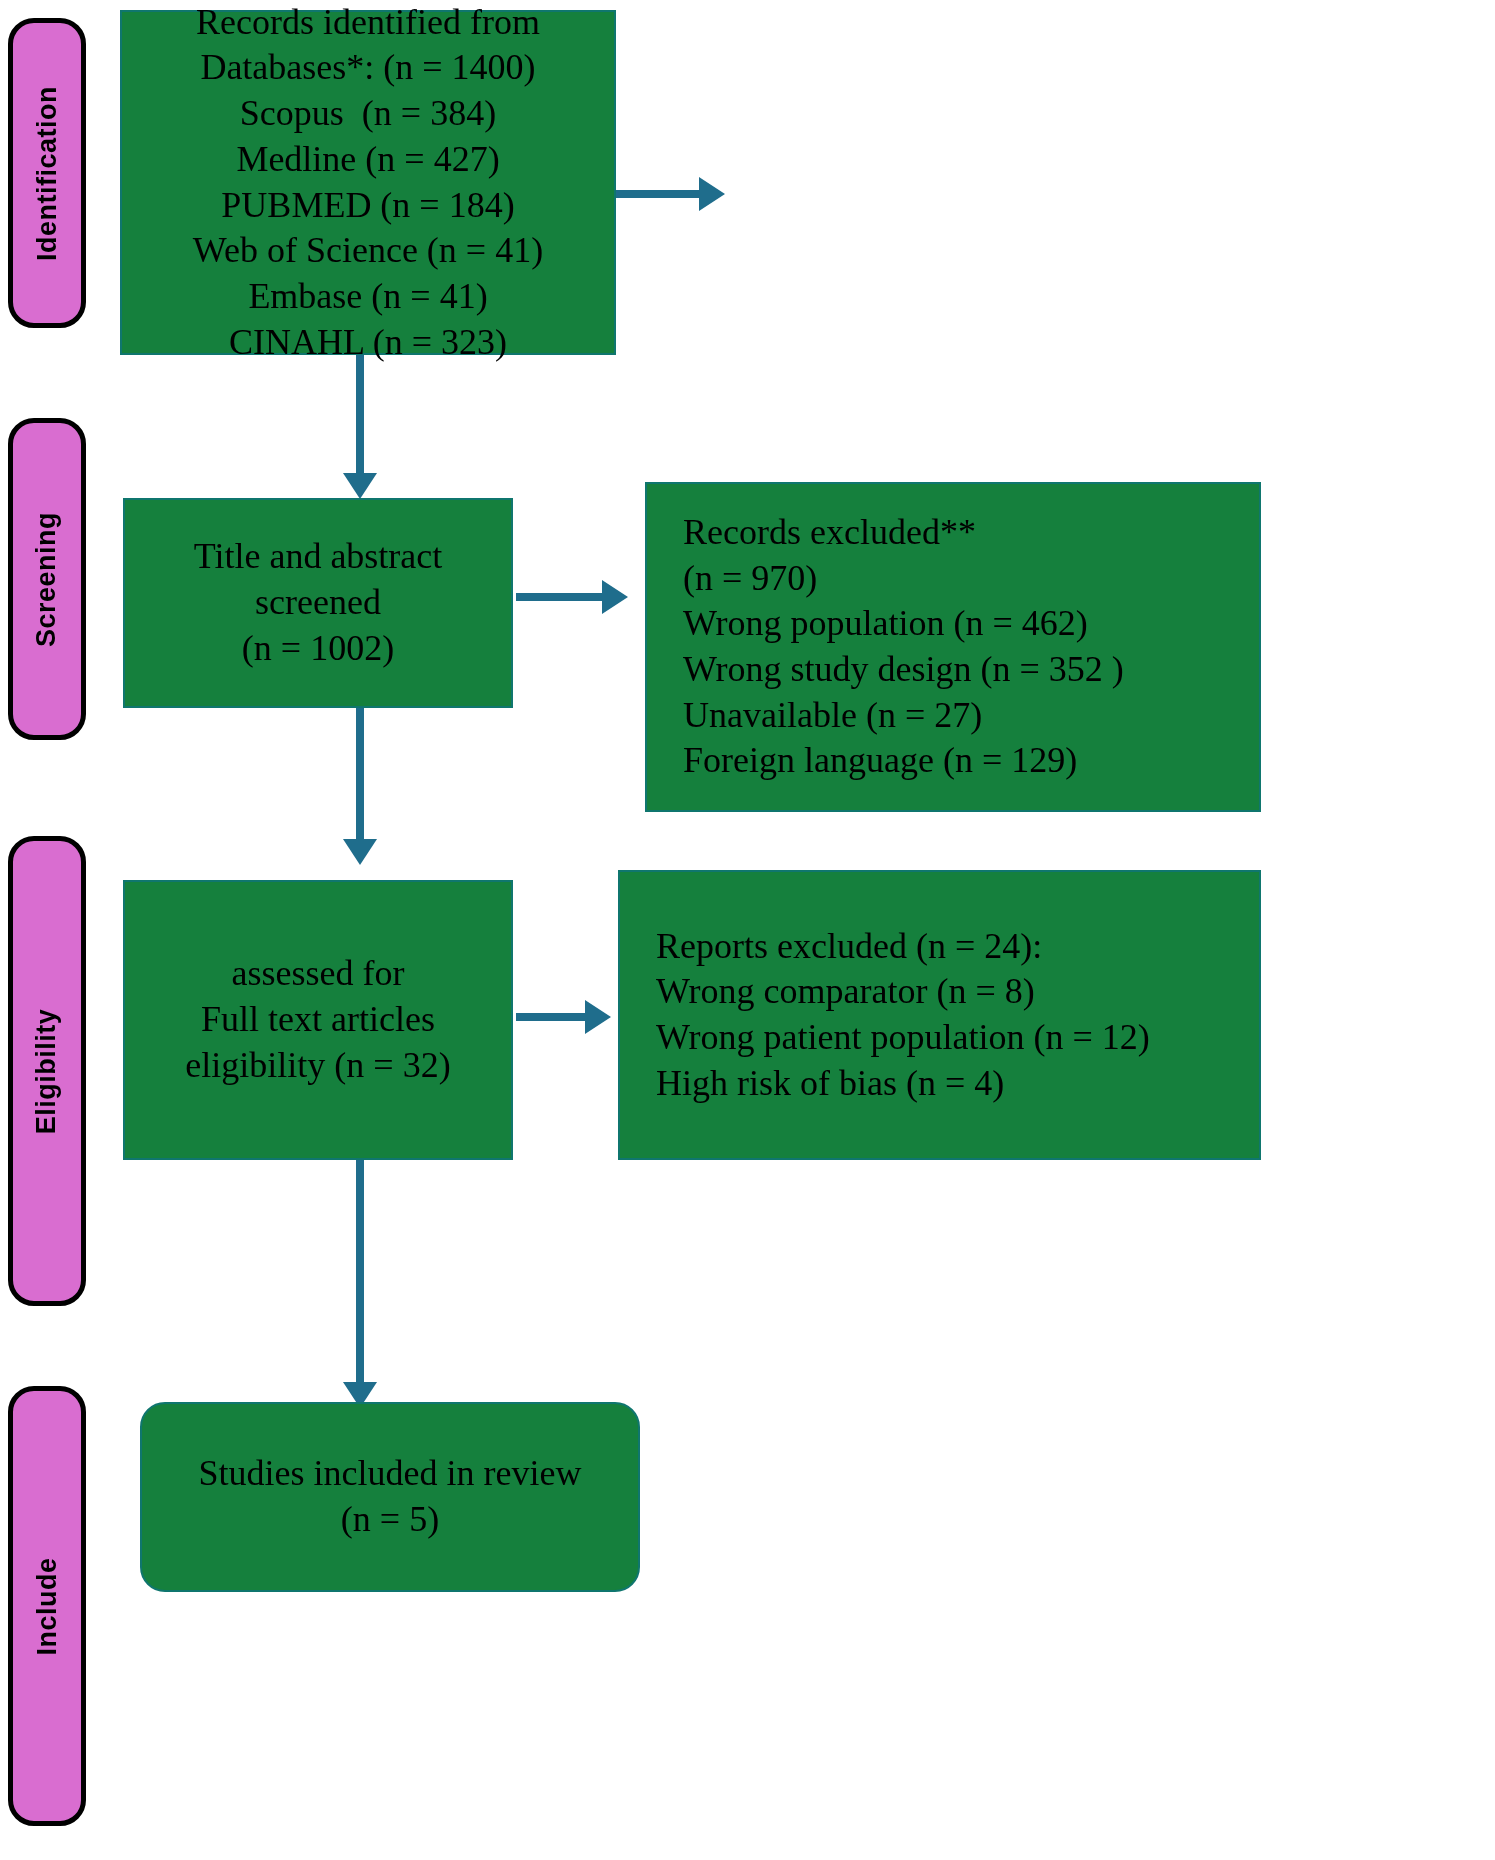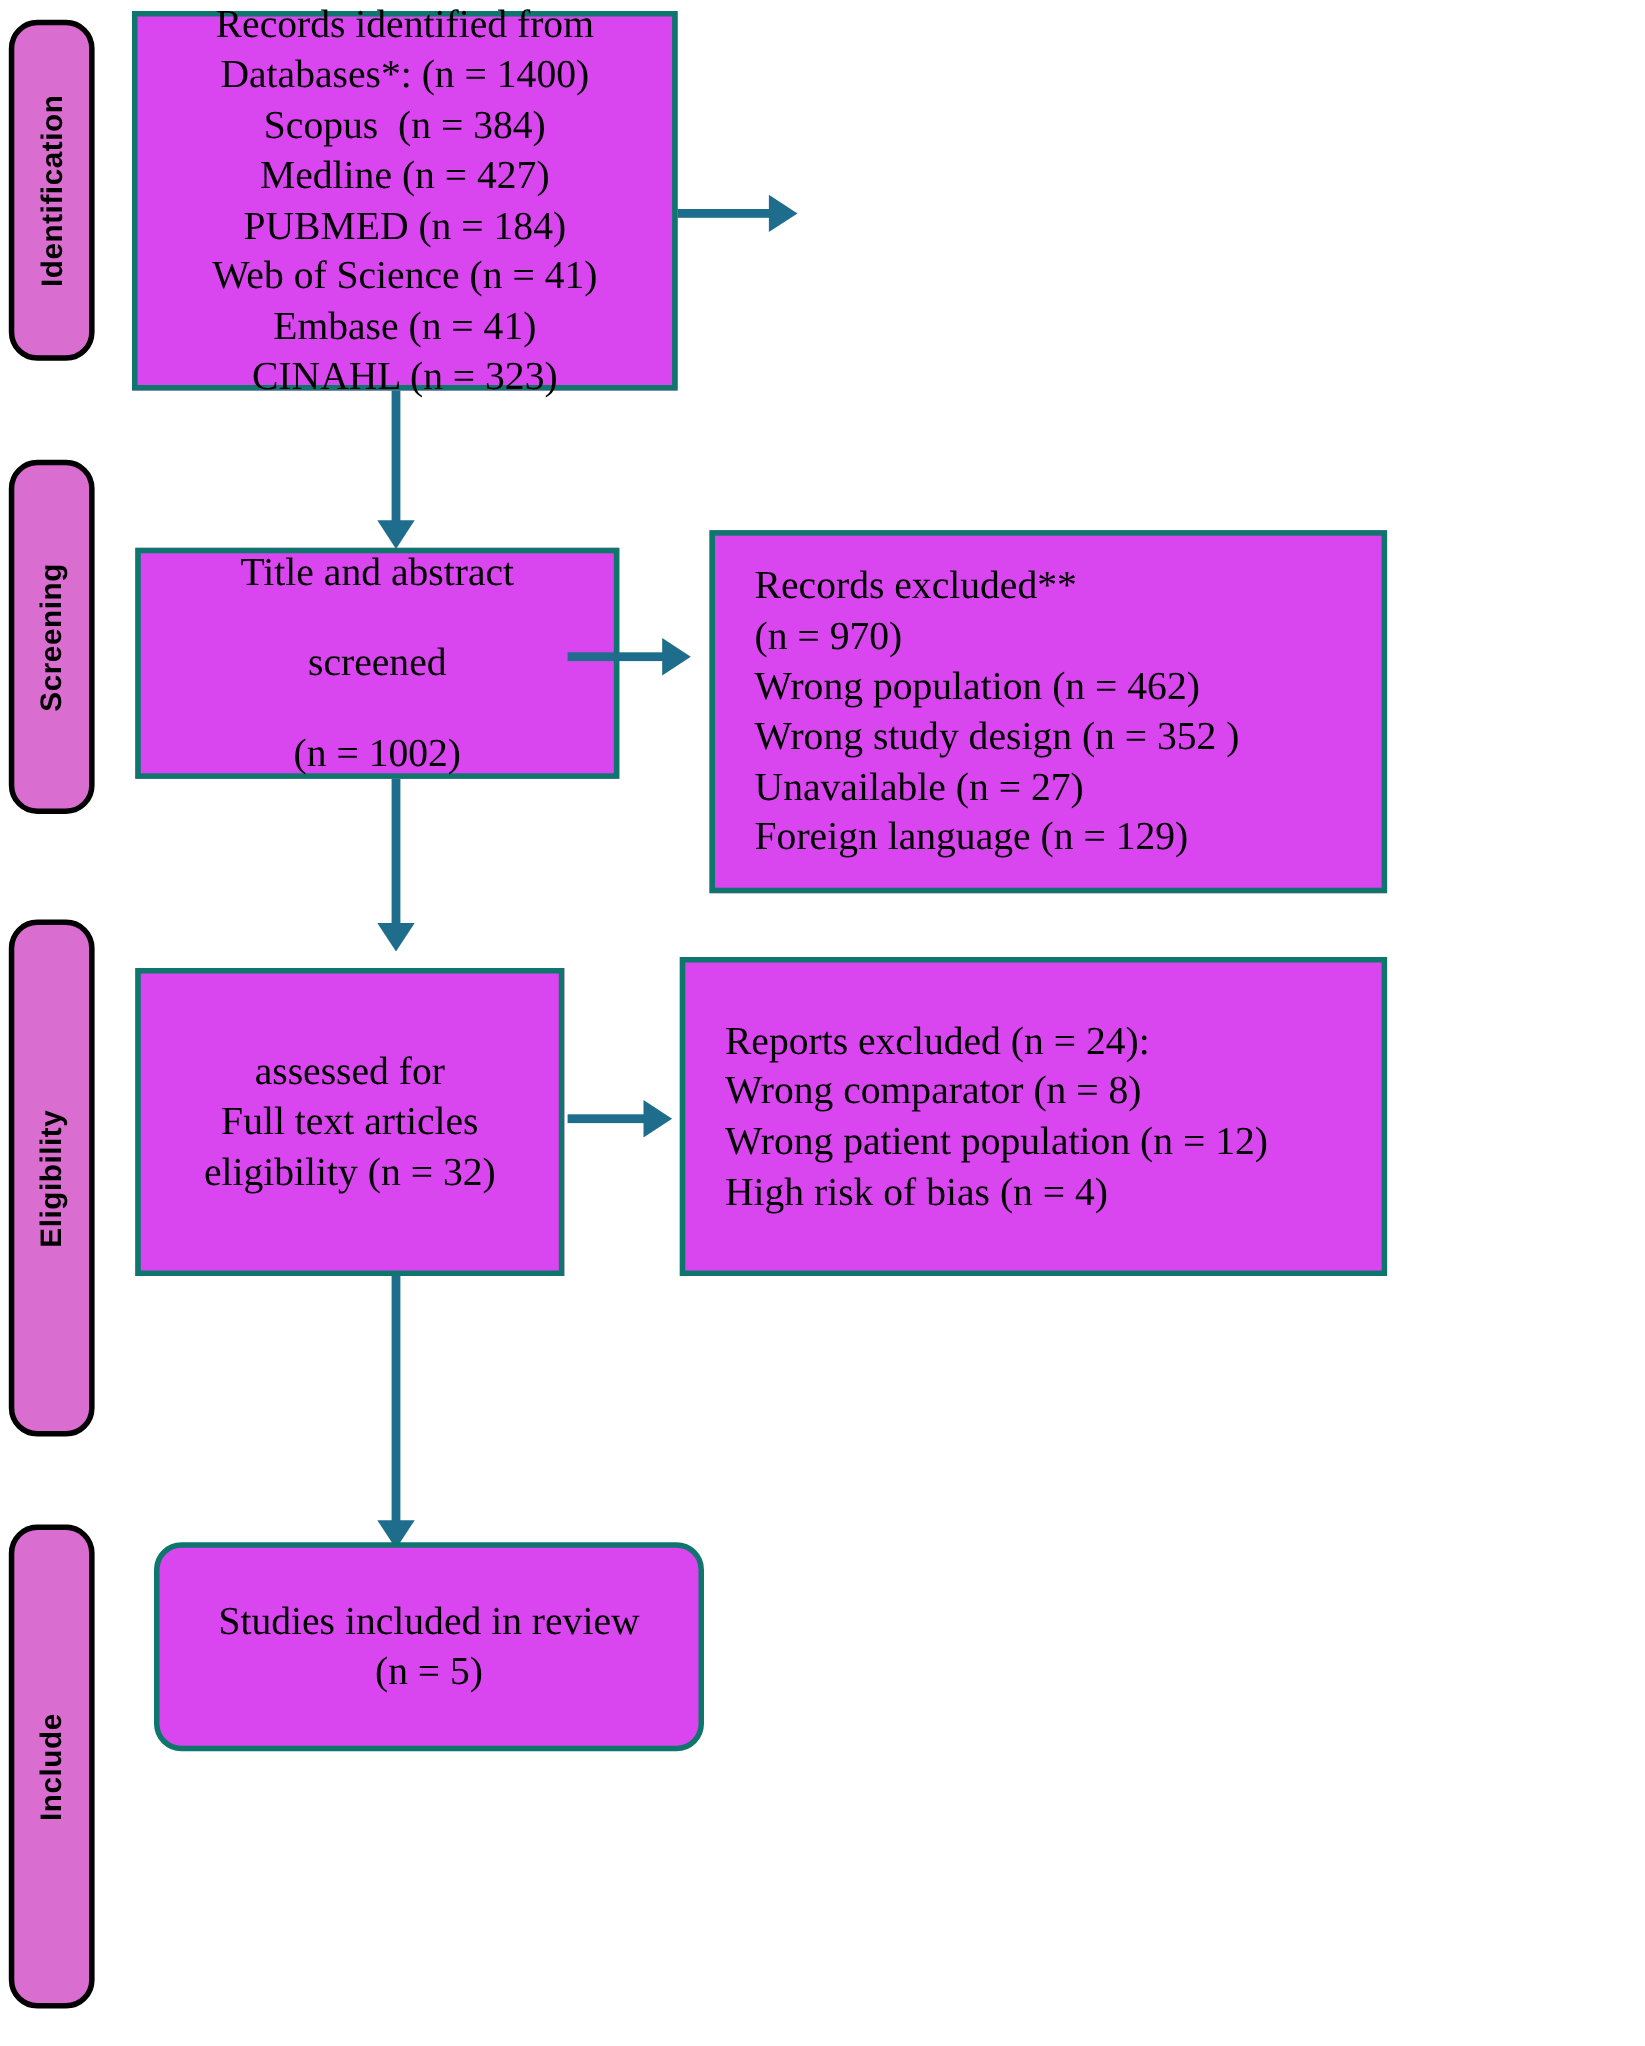--- a/index.html
+++ b/index.html
@@ -35,22 +35,22 @@
     font-weight: bold;
     font-size: 27px;
     letter-spacing: 0.5px;
     color: #000000;
     white-space: nowrap;
     transform: rotate(-90deg);
   }
   
   .flow-box {
     position: absolute;
-    background: #d946ef;
-    border: 5px solid #0f766e;
+    background: #15803d;
+    border: 2px solid #0f766e;
     box-sizing: border-box;
     display: flex;
     flex-direction: column;
     justify-content: center;
   }
   .flow-box .line {
     font-family: "Liberation Serif", serif;
     font-size: 36px;
     line-height: 1.27;
     color: #000000;
@@ -118,21 +118,21 @@
     <div class="line">CINAHL (n = 323)</div>
   </div>
 
   <div class="arrow-shaft-h" style="left:616px; top:190px; width:85px; height:8px;"></div>
   <div class="arrow-head-right" style="left:699px; top:177px;"></div>
 
 
   <div class="arrow-shaft-v" style="left:356px; top:355px; width:8px; height:122px;"></div>
   <div class="arrow-head-down" style="left:343px; top:473px;"></div>
 
-  <div class="flow-box center-lines pad-box" style="left:123px; top:498px; width:440px; height:210px;gap:36px;">
+  <div class="flow-box center-lines pad-box" style="left:123px; top:498px; width:390px; height:210px;">
     <div class="line">Title and abstract</div>
     <div class="line">screened</div>
     <div class="line">(n = 1002)</div>
   </div>
 
   <div class="arrow-shaft-h" style="left:516px; top:593px; width:88px; height:8px;"></div>
   <div class="arrow-head-right" style="left:602px; top:580px;"></div>
 
   <div class="flow-box left-lines pad-box" style="left:645px; top:434px; width:616px; height:330px;margin-top:48px;">
     <div class="line">Records excluded**</div>

